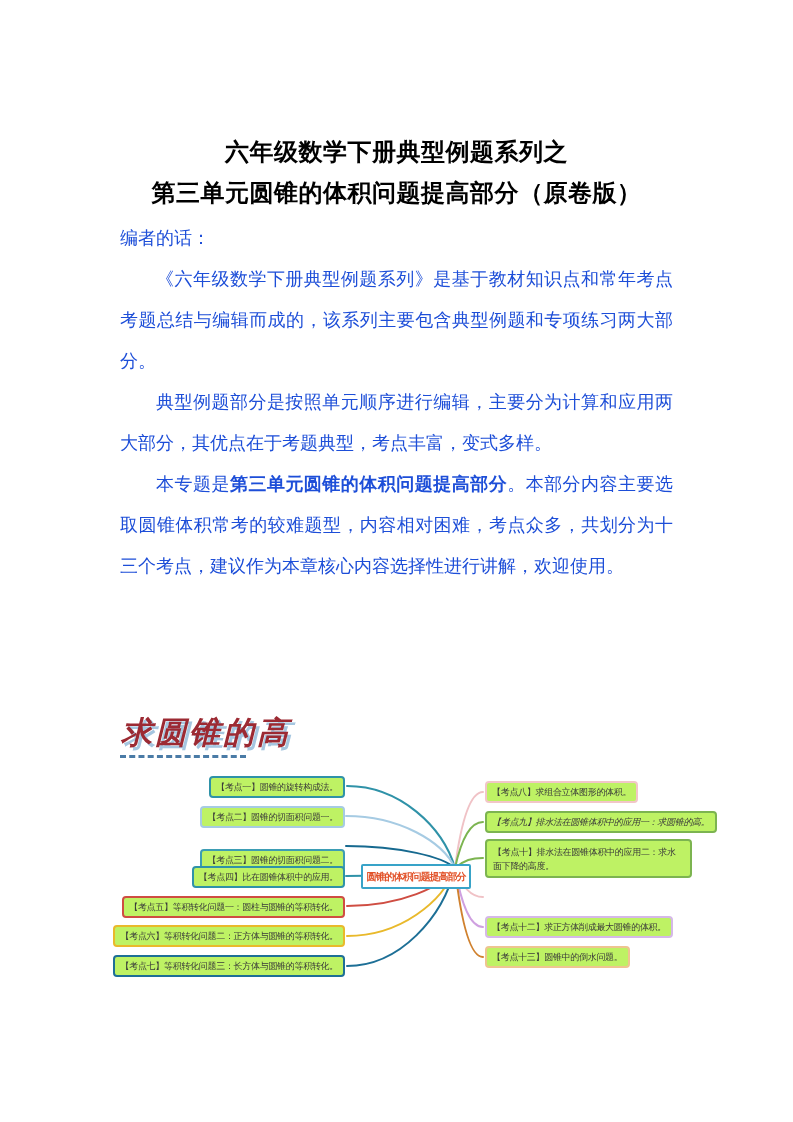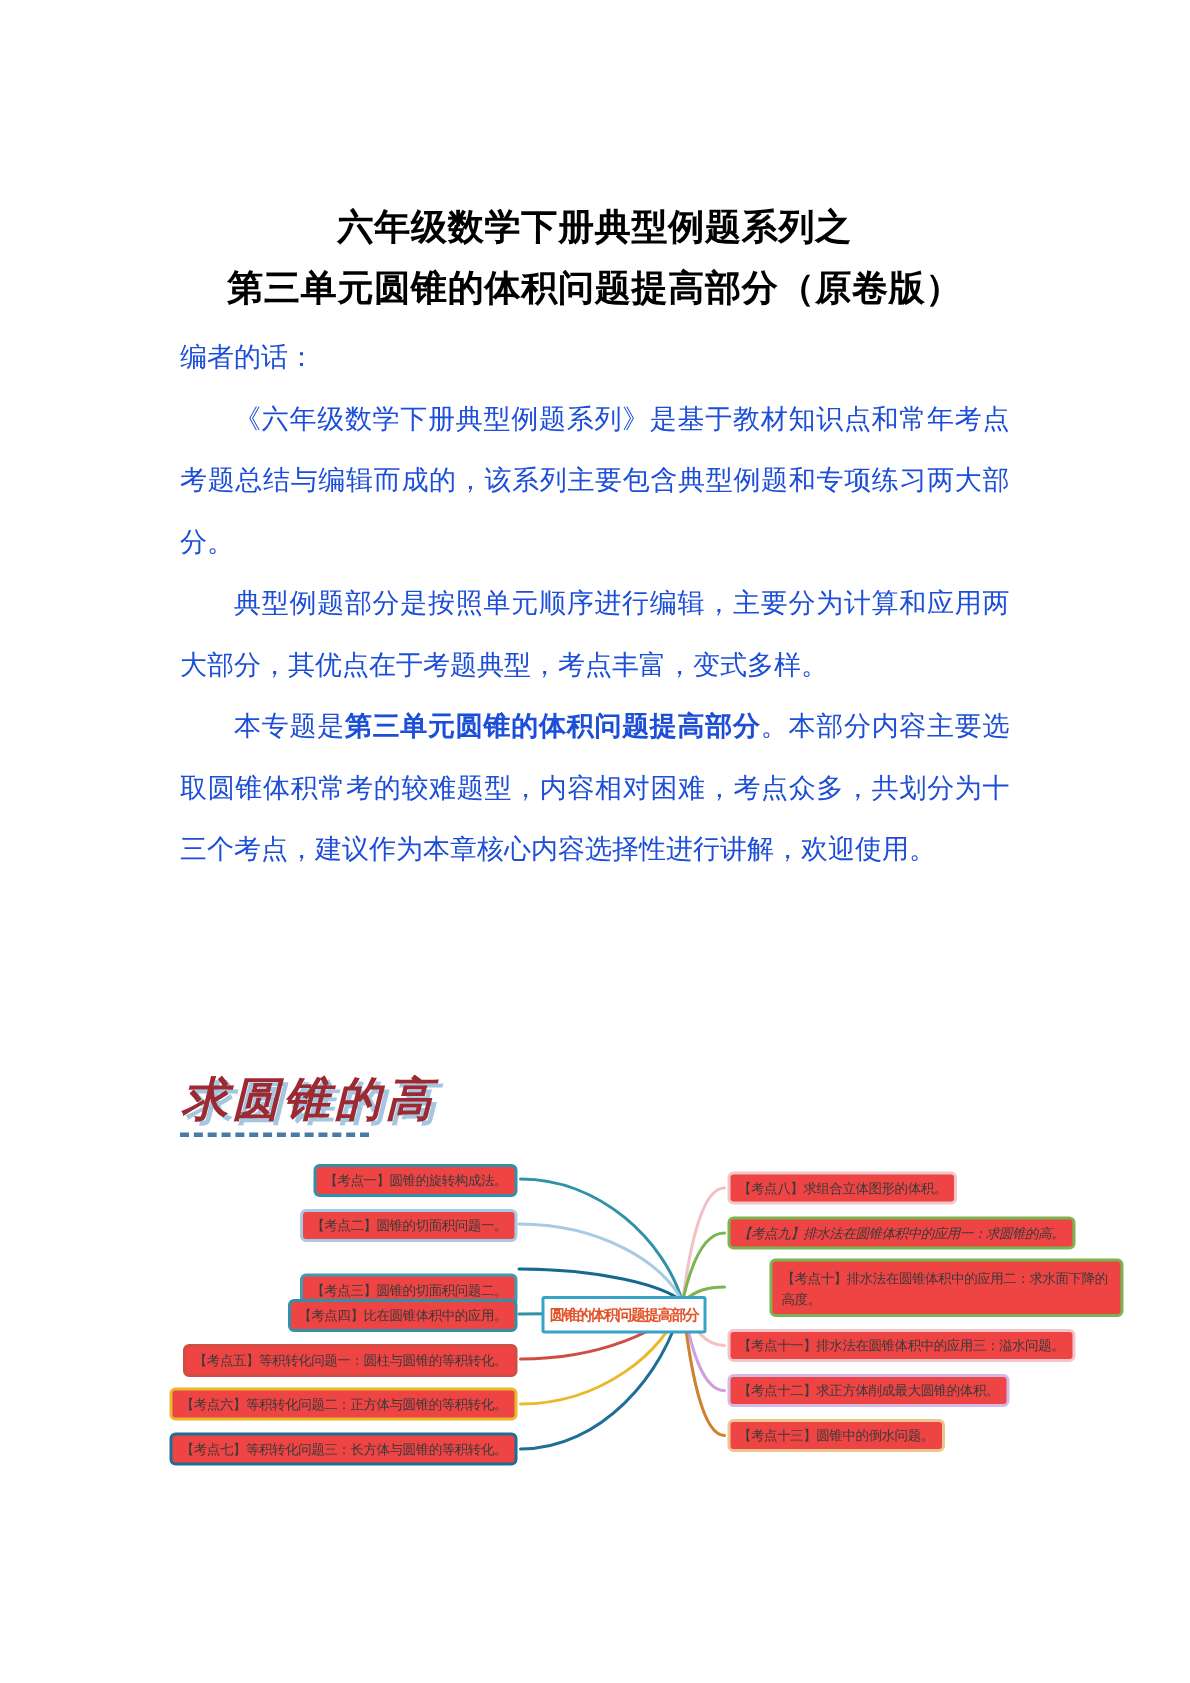--- a/index.html
+++ b/index.html
@@ -19,25 +19,25 @@
   
   .map-heading { position:absolute; left:121px; top:712px;
     font-family:"DejaVu Serif", serif; font-style:italic; font-weight:bold;
     font-size:31px; letter-spacing:3px; color:#9c2a33;
     text-shadow:3px 3px 0 #a5c6e0; }
   .map-underline { position:absolute; left:120px; top:755px; width:126px; height:0;
     border-top:3px dashed #4a7ba6; }
   
   .mm-svg { position:absolute; left:0; top:0; width:793px; height:1122px; z-index:1; pointer-events:none; }
   .mm-node {
-    position:absolute; z-index:2; background:#ef4444; border:2px solid #999; border-radius:4px;
+    position:absolute; z-index:2; background:#bef264; border:2px solid #999; border-radius:4px;
     box-sizing:border-box; height:22px; padding:2px 5px; display:flex; align-items:center;
     font-size:9px; letter-spacing:-0.3px; color:#3a3a3a; white-space:nowrap; line-height:12px;
   }
-  .mm-node.wrap { white-space:normal; width:236px; height:39px; line-height:14px; padding:3px 6px;margin-left:28px; }
+  .mm-node.wrap { white-space:normal; width:207px; height:39px; line-height:14px; padding:3px 6px; }
   .ln { right:448px; }           
   .rn { left:485px; }            
   .ln1 { top:776px; } .ln2 { top:806px; } .ln3 { top:836px; } .ln4 { top:866px; }
   .ln5 { top:896px; } .ln6 { top:925px; } .ln7 { top:955px; }
   .rn8 { top:781px; } .rn9 { top:811px; } .rn10 { top:839px; } .rn11 { top:886px; }
   .rn12 { top:916px; } .rn13 { top:946px; }
   .mm-center {
     position:absolute; z-index:3; left:361px; top:864px; width:110px; height:25px;
     background:#fff; border:2px solid #38a3c8; border-radius:2px; box-sizing:border-box;
     display:flex; align-items:center; justify-content:center;
@@ -84,19 +84,18 @@
   <div class="mm-node ln ln2" style="border-color: rgb(166, 203, 227);">【考点二】圆锥的切面积问题一。</div>
   <div class="mm-node ln ln3" style="border-color: rgb(61, 157, 180); margin-top: 13px;">【考点三】圆锥的切面积问题二。</div>
   <div class="mm-node ln ln4" style="border-color: rgb(47, 146, 168);">【考点四】比在圆锥体积中的应用。</div>
   <div class="mm-node ln ln5" style="border-color: rgb(207, 77, 66);">【考点五】等积转化问题一：圆柱与圆锥的等积转化。</div>
   <div class="mm-node ln ln6" style="border-color: rgb(233, 185, 43);">【考点六】等积转化问题二：正方体与圆锥的等积转化。</div>
   <div class="mm-node ln ln7" style="border-color: rgb(29, 111, 150);">【考点七】等积转化问题三：长方体与圆锥的等积转化。</div>
 
   <div class="mm-node rn rn8" style="border-color: rgb(242, 198, 200);">【考点八】求组合立体图形的体积。</div>
   <div class="mm-node rn rn9" style="border-color: rgb(124, 180, 80); font-style: italic;">【考点九】排水法在圆锥体积中的应用一：求圆锥的高。</div>
   <div class="mm-node wrap rn rn10" style="border-color: rgb(124, 180, 80);">【考点十】排水法在圆锥体积中的应用二：求水面下降的高度。</div>
-  <div class="mm-node rn rn11" style="border-color: rgb(242, 198, 200);">【考点十一】排水法在圆锥体积中的应用三：溢水问题。</div>
   <div class="mm-node rn rn12" style="border-color: rgb(213, 184, 232);">【考点十二】求正方体削成最大圆锥的体积。</div>
   <div class="mm-node rn rn13" style="border-color: rgb(238, 196, 144);">【考点十三】圆锥中的倒水问题。</div>
 
   <div class="mm-center" style="border-color: rgb(56, 163, 200); color: rgb(226, 83, 42);">圆锥的体积问题提高部分</div>
 
 </div>
 
 </body></html>

